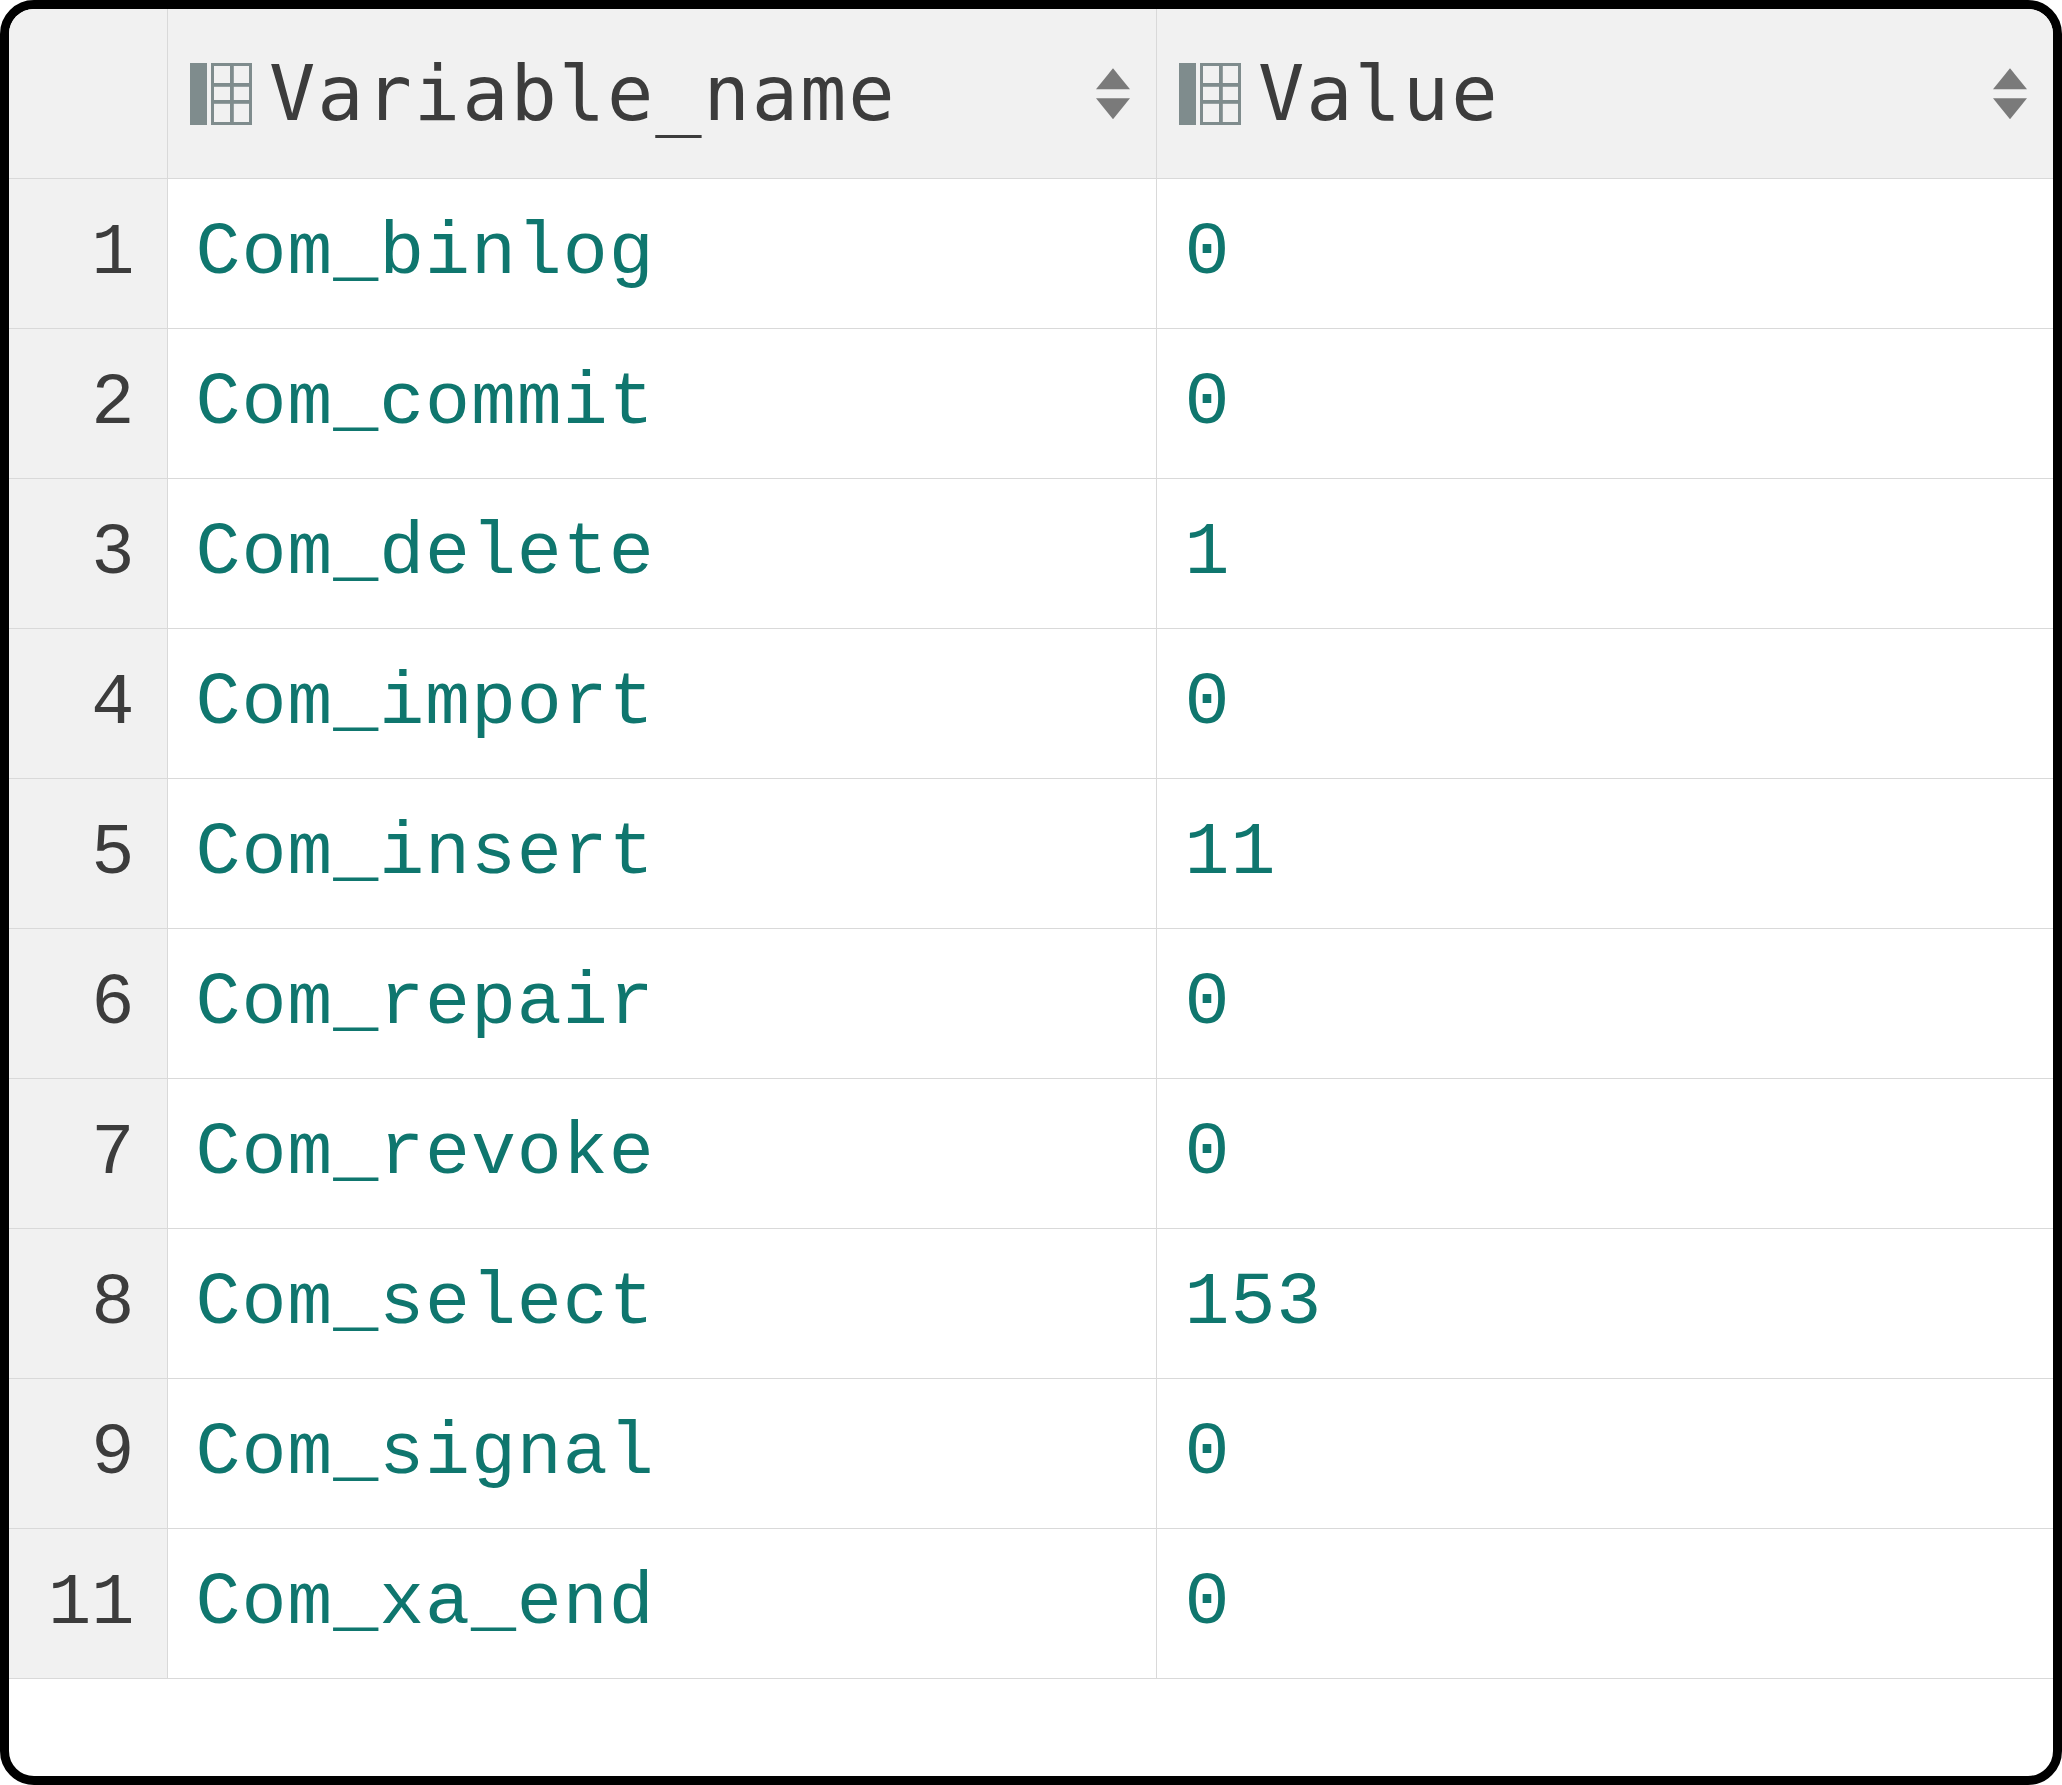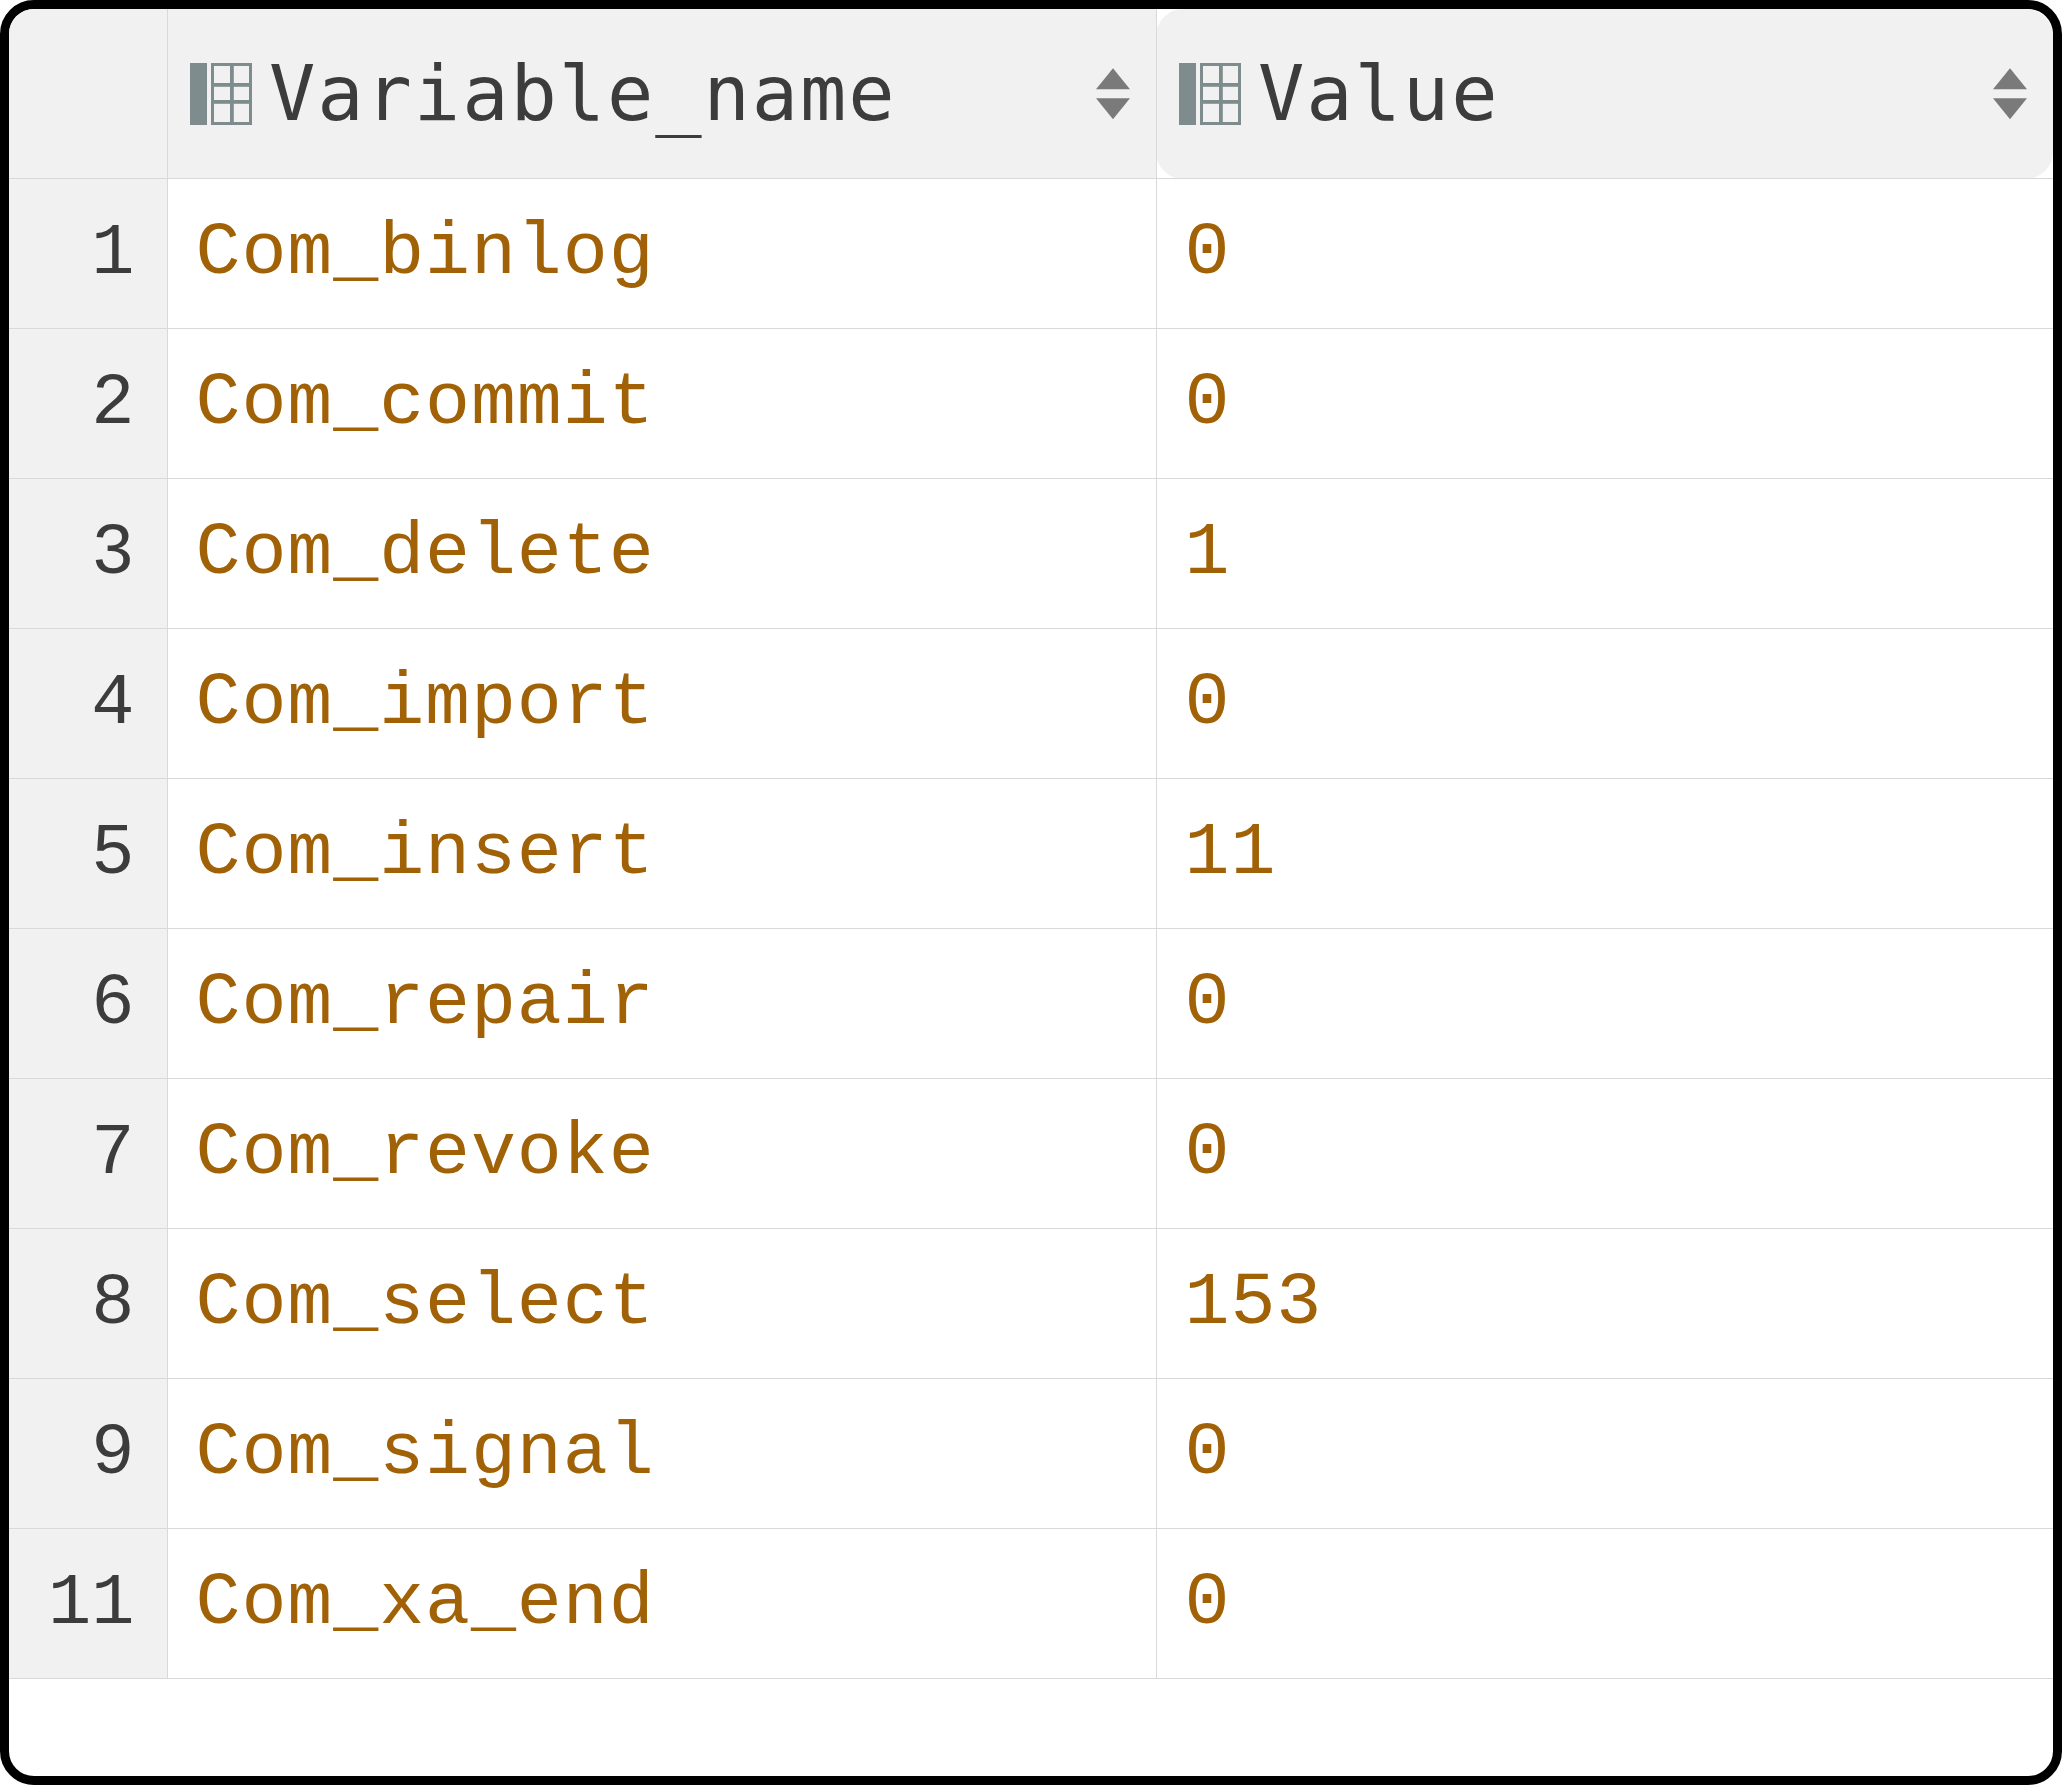--- a/index.html
+++ b/index.html
@@ -109,28 +109,28 @@
   
   table.grid tbody td.rownum {
     background: #f1f1f1;
     color: #3c3c3c;
     text-align: right;
     padding-right: 32px;
     font-size: 72px;
   }
   table.grid tbody td.cell {
     background: #ffffff;
-    color: #a16207;
+    color: #0f766e;
     padding-left: 28px;
     font-size: 75px;
     letter-spacing: 0.9px;
   }
   
   table.grid th:first-child, table.grid td:first-child { border-left: none; }
-  table.grid th:last-child,  table.grid td:last-child  { border-right: none; border-radius: 27px; }
+  table.grid th:last-child,  table.grid td:last-child  { border-right: none; }
   table.grid thead th { border-top: none; }
 </style>
 </head>
 <body>
 
 <div class="panel">
   <table class="grid">
     <colgroup>
       <col class="rownum">
       <col class="varname">

